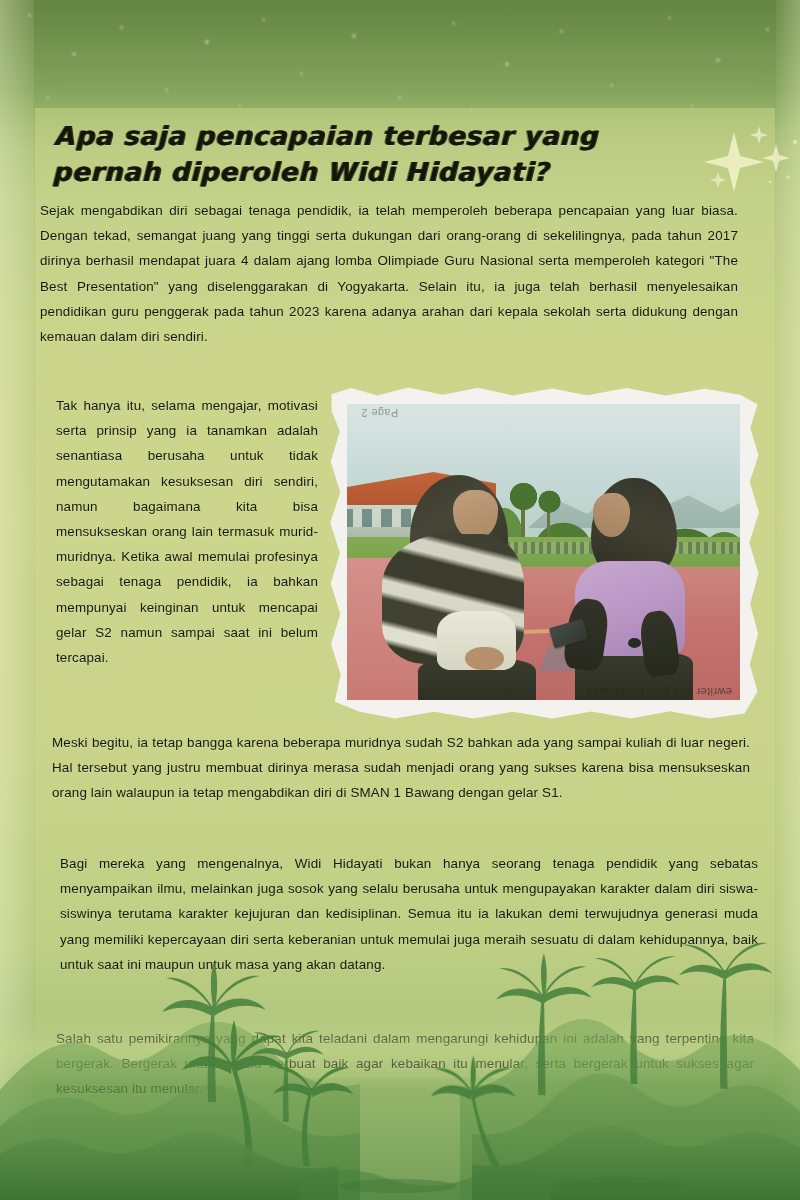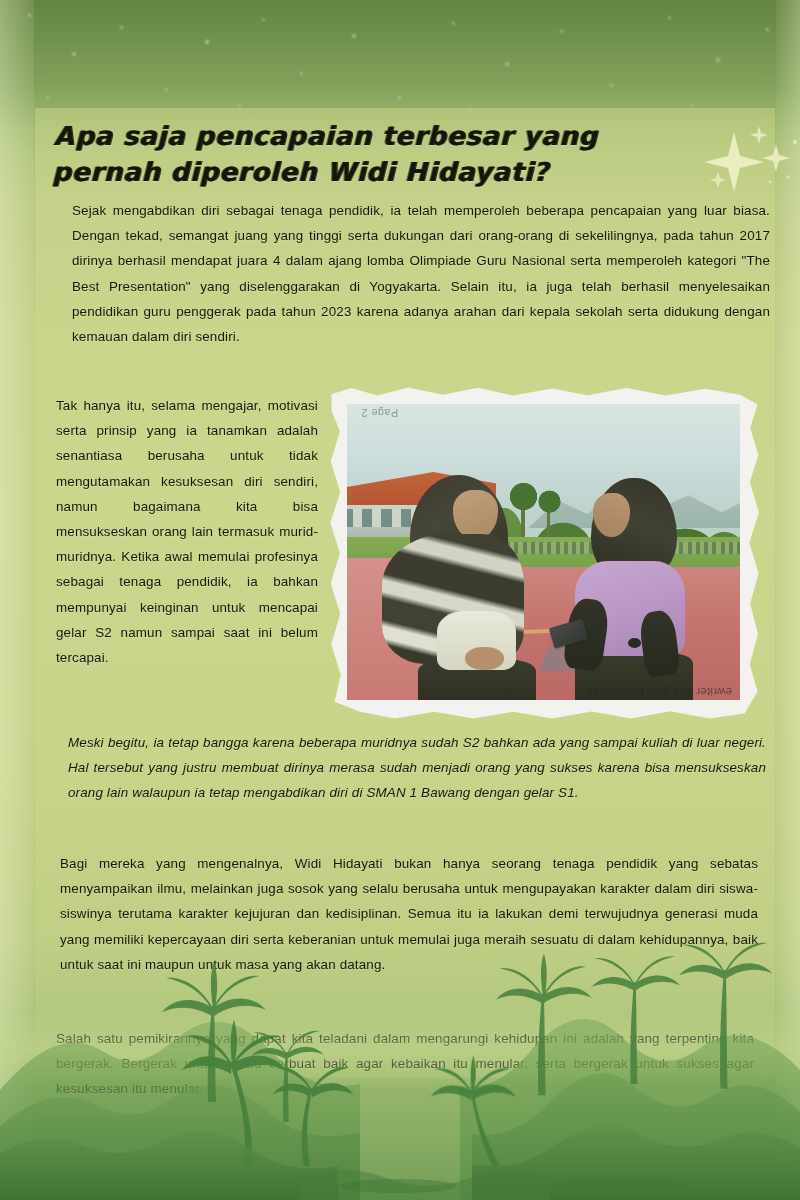--- a/index.html
+++ b/index.html
@@ -129,23 +129,23 @@
     position:absolute;
     color:#17180c;
     font-family:"Liberation Sans", sans-serif;
     font-size:13.4px;
     line-height:25.2px;
     text-align:justify;
     letter-spacing:.15px;
     text-shadow:0 .5px 0 rgba(255,255,255,.18);
   }
 
-  #para-1 { left:72px; top:198px;  width:698px; }
+  #para-1 { left:40px; top:198px;  width:698px; }
   #para-2 { left:56px; top:393px;  width:262px; }   
-  #para-3 { left:68px; top:730px;  width:698px;font-style:italic; }
+  #para-3 { left:52px; top:730px;  width:698px; }
   #para-4 { left:60px; top:851px;  width:698px; }
   #para-5 { left:56px; top:1026px; width:698px; }
 
   
   .photo-wrap {
     position:absolute;
     left:325px; top:384px;
     width:437px; height:338px;
   }
   

